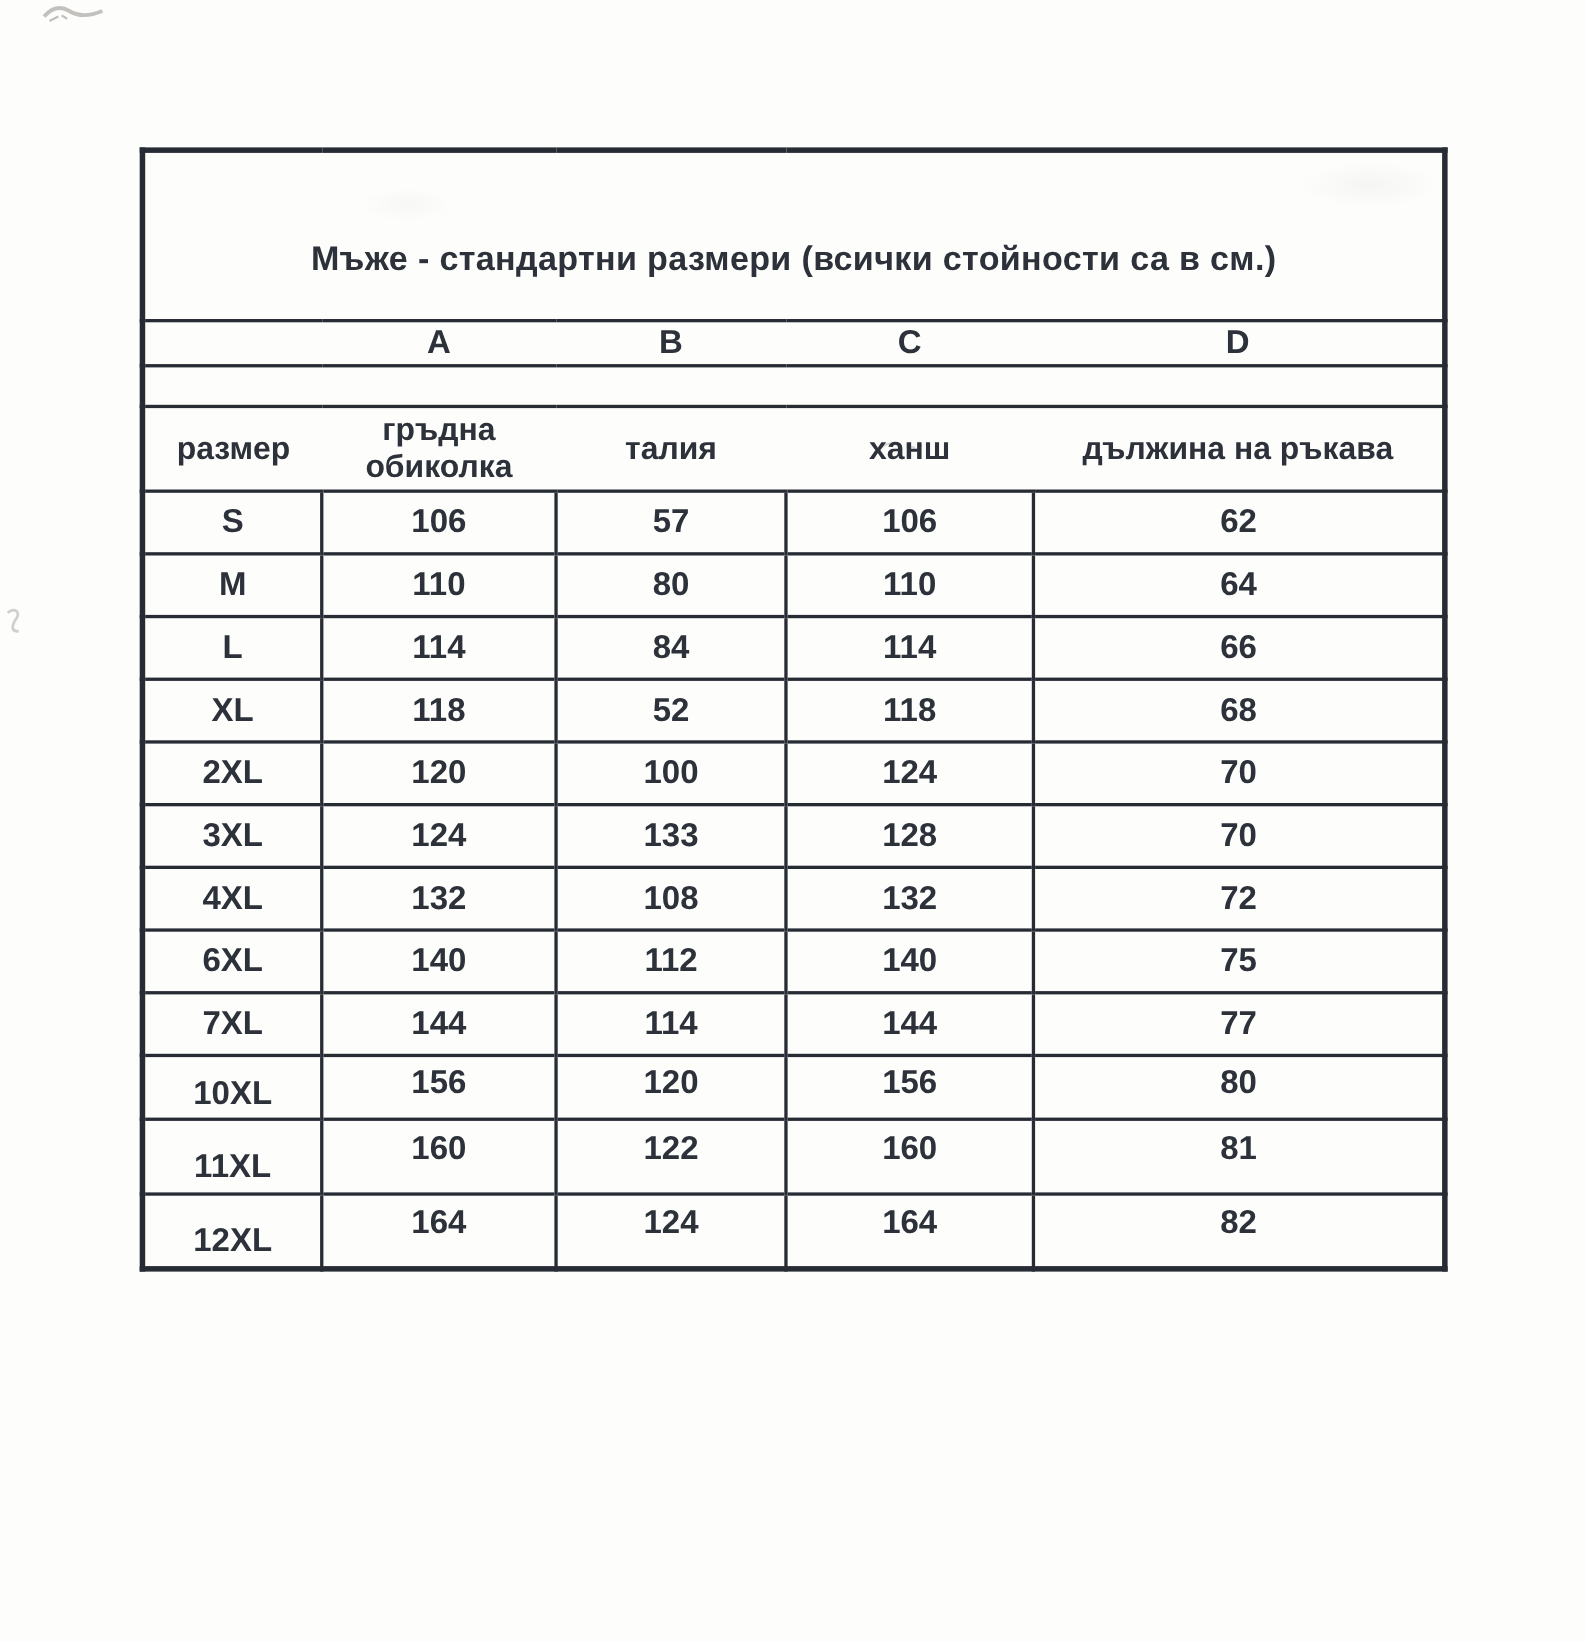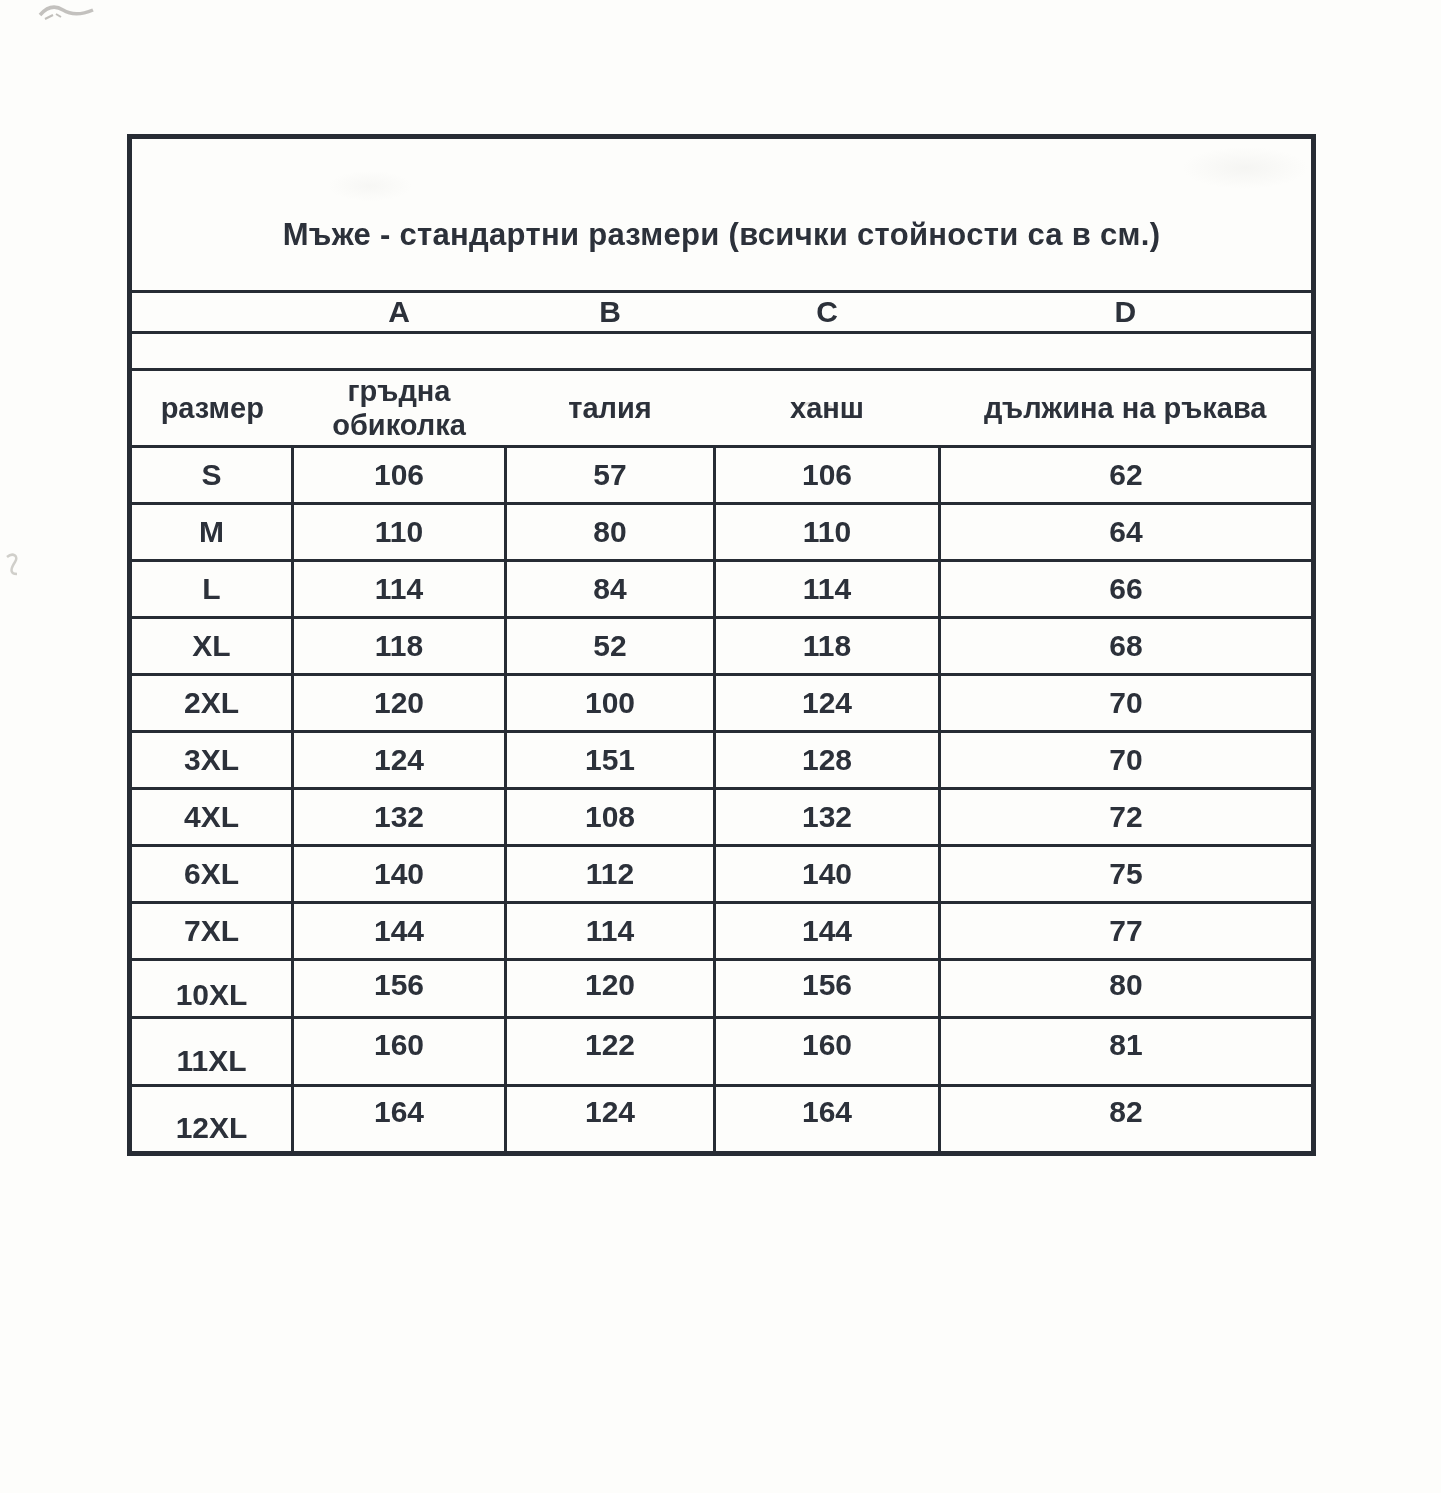--- a/index.html
+++ b/index.html
@@ -152,21 +152,21 @@
       <tr class="data">
         <td>2XL</td>
         <td>120</td>
         <td>100</td>
         <td>124</td>
         <td>70</td>
       </tr>
       <tr class="data">
         <td>3XL</td>
         <td>124</td>
-        <td>151</td>
+        <td>133</td>
         <td>128</td>
         <td>70</td>
       </tr>
       <tr class="data">
         <td>4XL</td>
         <td>132</td>
         <td>108</td>
         <td>132</td>
         <td>72</td>
       </tr>

